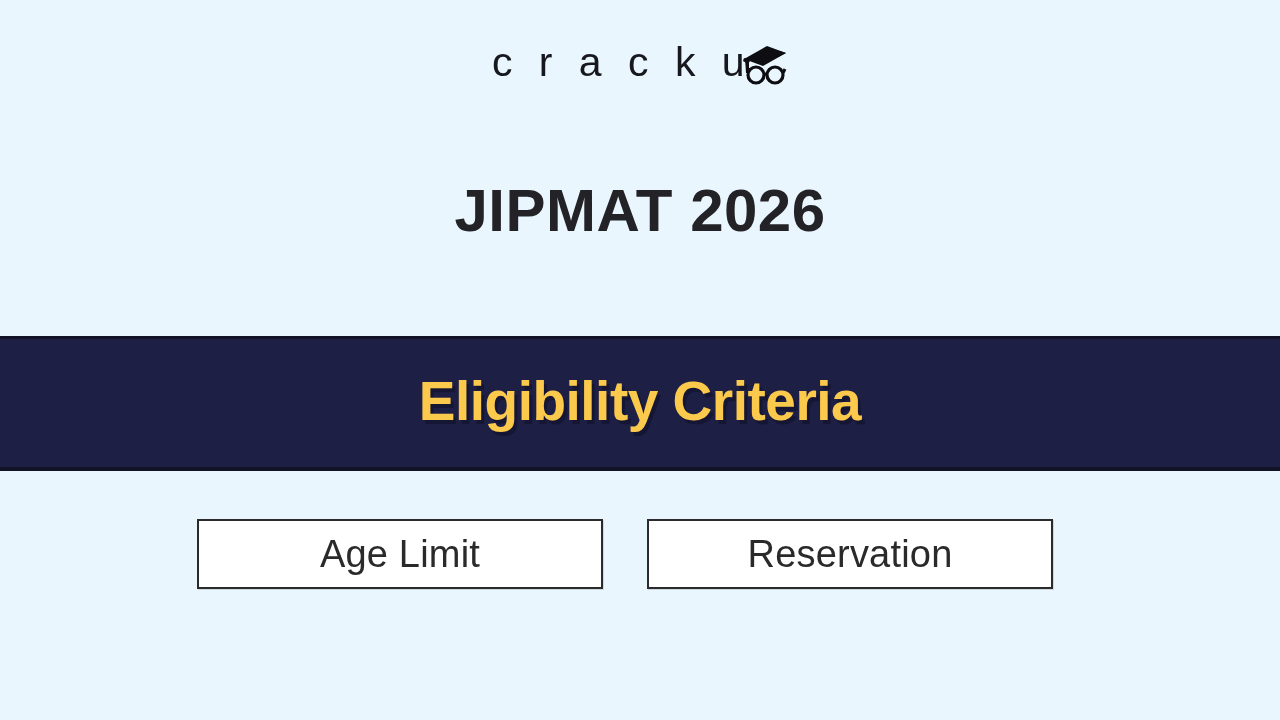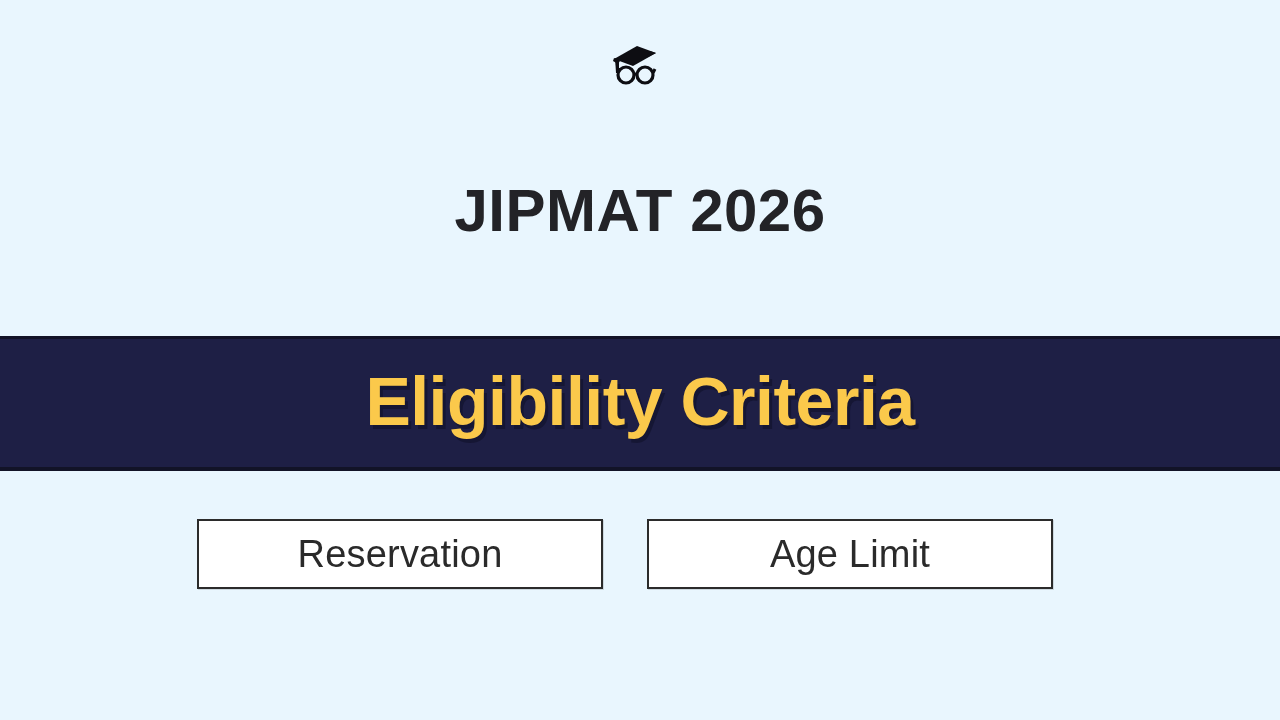--- a/index.html
+++ b/index.html
@@ -77,21 +77,21 @@
     width: 1280px;
     height: 135px;
     background: #1e1f45;
     border-top: 3px solid #121327;
     border-bottom: 4px solid #121327;
     display: flex;
     align-items: center;
     justify-content: center;
   }
   .banner-title {
-    font-size: 68px;
+    font-size: 55px;
     font-weight: 700;
     color: #fbc94b;
     letter-spacing: -0.5px;
     line-height: 1;
     text-shadow: 3px 4px 0 rgba(10,10,30,0.45);
     font-family: "Liberation Sans", sans-serif;
     transform: translateY(-2px);
   }
 
   
@@ -119,20 +119,21 @@
     font-family: "Liberation Sans", sans-serif;
     cursor: pointer;
     box-shadow: 1px 1px 0 rgba(0,0,0,0.12);
   }
 </style>
 </head>
 <body>
 
 <div class="logo-bar">
   <div class="logo">
+    <span class="logo-word">c r a c k u</span>
     <span class="logo-mark">
       <svg viewBox="0 0 52 46" xmlns="http://www.w3.org/2000/svg">
 
         <path d="M8 17 L31 4 L50 11 L27 24 Z" fill="#0d0d12"></path>
         <path d="M44 9 L50 11 L40 16 Z" fill="#0d0d12"></path>
 
         <path d="M9 16 L13 18 L13 31 L10 31 Z" fill="#0d0d12"></path>
         <path d="M8 16 L14 19 L12 22 L7 19 Z" fill="#0d0d12"></path>
 
         <circle cx="20" cy="33" r="8" fill="none" stroke="#0d0d12" stroke-width="3.2"></circle>
@@ -145,15 +146,15 @@
   </div>
 </div>
 
 <div class="page-title">JIPMAT 2026</div>
 
 <div class="banner">
   <span class="banner-title">Eligibility Criteria</span>
 </div>
 
 <div class="options-row">
+  <div class="option-btn">Age Limit</div>
   <div class="option-btn">Reservation</div>
-  <div class="option-btn">Age Limit</div>
 </div>
 
 </body></html>

